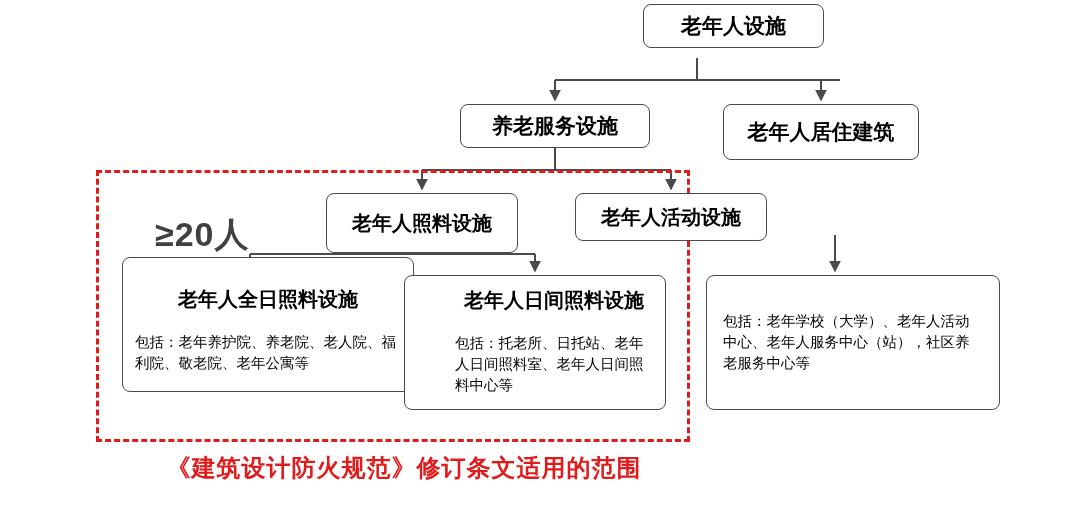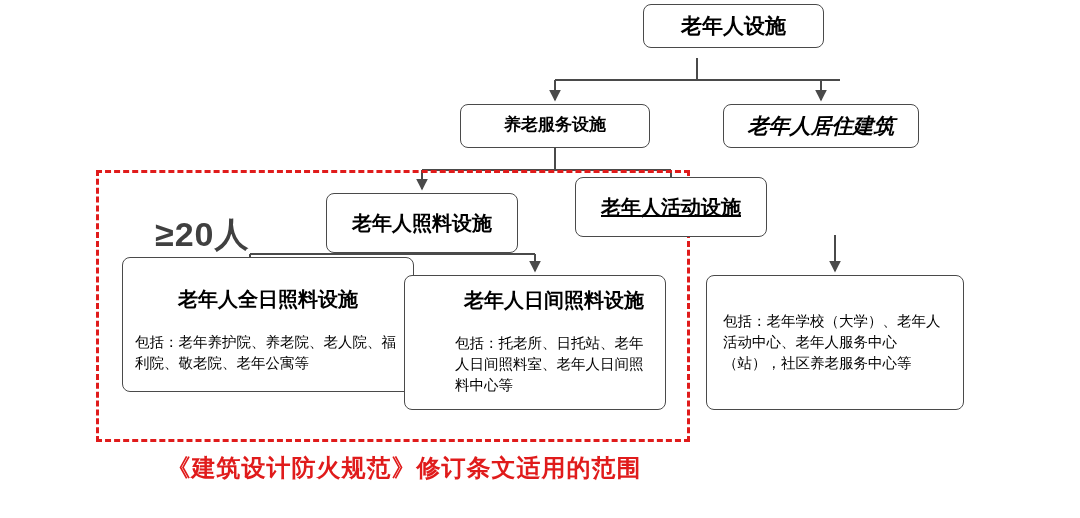--- a/index.html
+++ b/index.html
@@ -44,54 +44,54 @@
     margin-top: 20px;
   }
   .n-top {
     left: 604px; top: 4px; width: 181px; height: 44px; margin-left: 39px;
   }
   .n-top .node-title { font-size: 21px; }
 
   .n-service {
     left: 460px; top: 104px; width: 190px; height: 44px;
   }
-  .n-service .node-title { font-size: 17px; font-family: Liberation Mono, monospace; }
+  .n-service .node-title { font-size: 21px; }
 
   .n-residence {
-    left: 723px; top: 104px; width: 196px; height: 44px; font-style: italic;
+    left: 723px; top: 104px; width: 196px; height: 56px;
   }
   .n-residence .node-title { font-size: 21px; }
 
   .n-care {
     left: 326px; top: 193px; width: 192px; height: 60px;
   }
   .n-care .node-title { font-size: 20px; }
 
   .n-activity {
-    left: 575px; top: 177px; width: 192px; height: 60px; text-decoration: underline;
+    left: 575px; top: 193px; width: 192px; height: 48px;
   }
   .n-activity .node-title { font-size: 20px; }
 
   .n-fullday {
     left: 122px; top: 257px; width: 292px; height: 135px;
     justify-content: center;
     padding-top: 12px;
   }
   .n-fullday .node-title { font-size: 20px; }
 
   .n-daytime {
     left: 404px; top: 275px; width: 262px; height: 135px;
     justify-content: flex-start;
     padding-top: 12px;
     padding-left: 38px;
   }
   .n-daytime .node-title { font-size: 20px; }
 
   .n-activity-list {
-    left: 706px; top: 275px; width: 258px; height: 135px;
+    left: 706px; top: 275px; width: 294px; height: 135px;
     justify-content: center;
     align-items: flex-start;
   }
   .n-activity-list .node-desc {
     font-size: 14.5px;
     margin-top: 0;
     padding: 0 16px;
   }
 
   .dashed-box {

